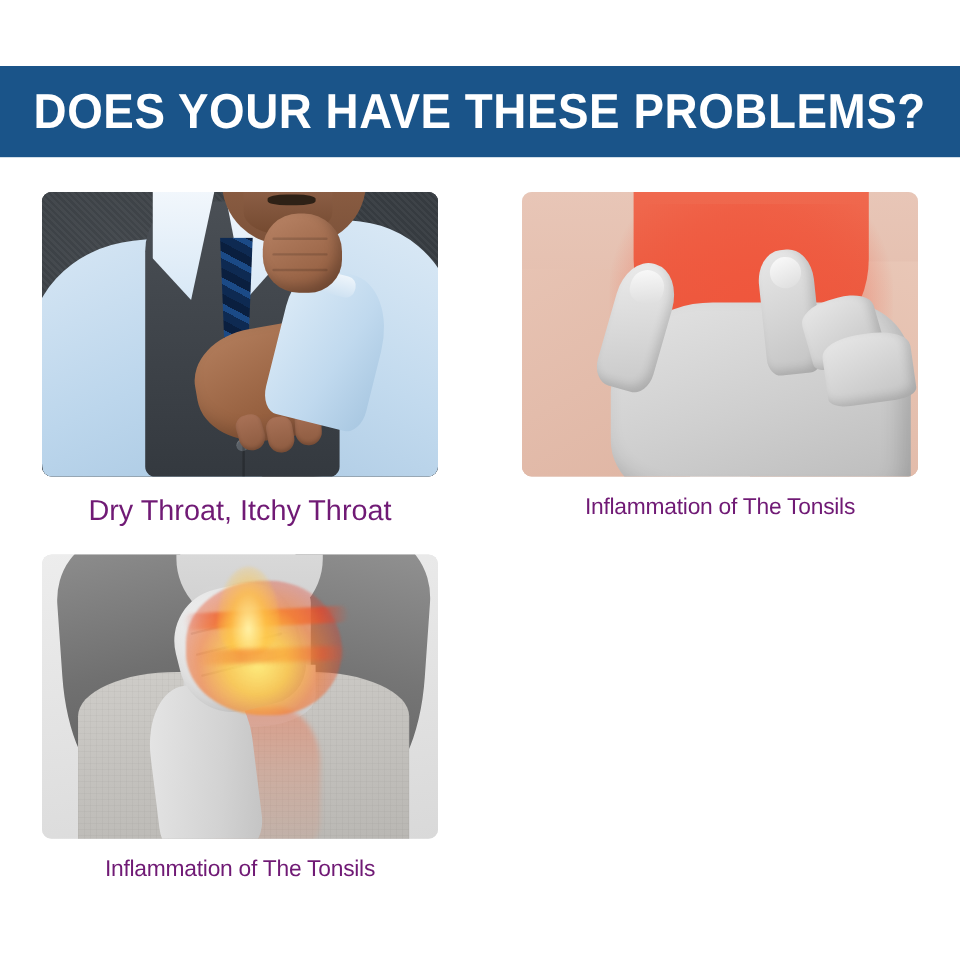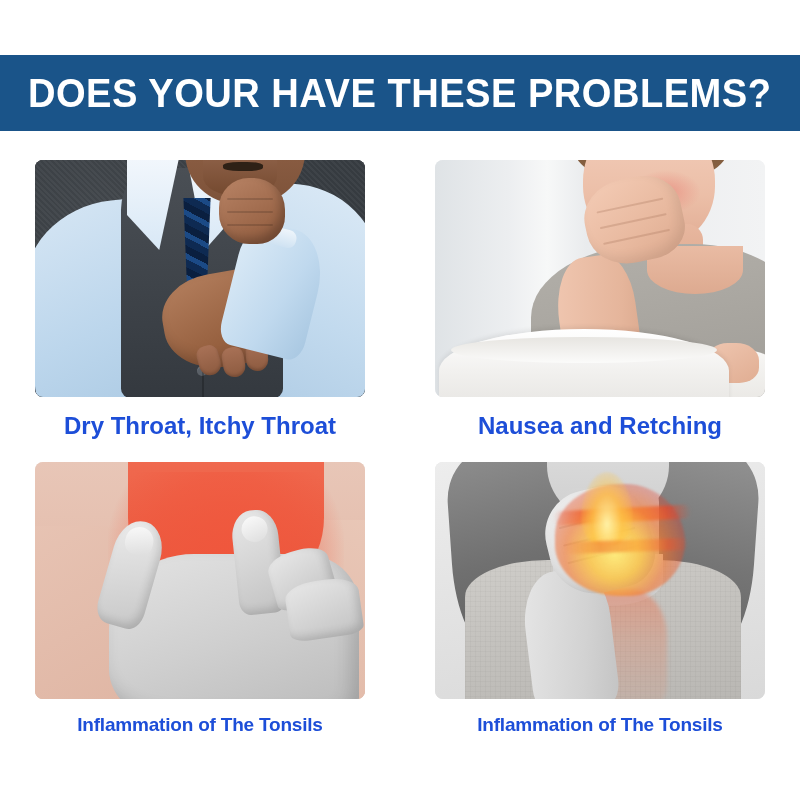--- a/index.html
+++ b/index.html
@@ -69,25 +69,25 @@
     position: relative;
     width: 330px;
     height: 237px;
     border-radius: 8px;
     overflow: hidden;
     background: #e9e9e9;
     box-shadow: 0 0 0 0 rgba(0,0,0,0);
   }
   .caption {
     margin-top: 16px;
-    color: #1d4ed8;
+    color: #701a75;
     font-size: 24px;
     line-height: 1.1;
     white-space: nowrap;
-    font-weight: 700;
+    font-weight: 400;
   }
   .caption.tight { font-size: 19px; letter-spacing: -0.2px; }
 
   
   .p1 { background: #3b4045; }
   .p1 .bg {
     position: absolute; inset: 0;
     background:
       radial-gradient(circle at 20% 20%, rgba(255,255,255,0.05), rgba(0,0,0,0) 60%),
       repeating-linear-gradient(45deg, #3e4348 0 2px, #363b40 2px 4px),
@@ -501,41 +501,20 @@
         <div class="cuff"></div>
         <div class="fist">
           <i></i>
           <i></i>
           <i></i>
         </div>
       </div>
       <div class="caption">Dry Throat, Itchy Throat</div>
     </div>
 
-    <div class="card">
-      <div class="photo p2">
-        <div class="wall"></div>
-        <div class="hair"></div>
-        <div class="head"></div>
-        <div class="blush"></div>
-        <div class="neck"></div>
-        <div class="shoulder"></div>
-        <div class="neckline"></div>
-        <div class="arm"></div>
-        <div class="hand">
-          <i></i>
-          <i></i>
-          <i></i>
-        </div>
-        <div class="basin-r"></div>
-        <div class="fingers-r"></div>
-        <div class="basin"></div>
-      </div>
-      <div class="caption">Nausea and Retching</div>
-    </div>
 
     <div class="card">
       <div class="photo p3">
         <div class="skin"></div>
         <div class="clav-l"></div>
         <div class="clav-r"></div>
         <div class="neck"></div>
         <div class="glow"></div>
         <div class="hand">
           

